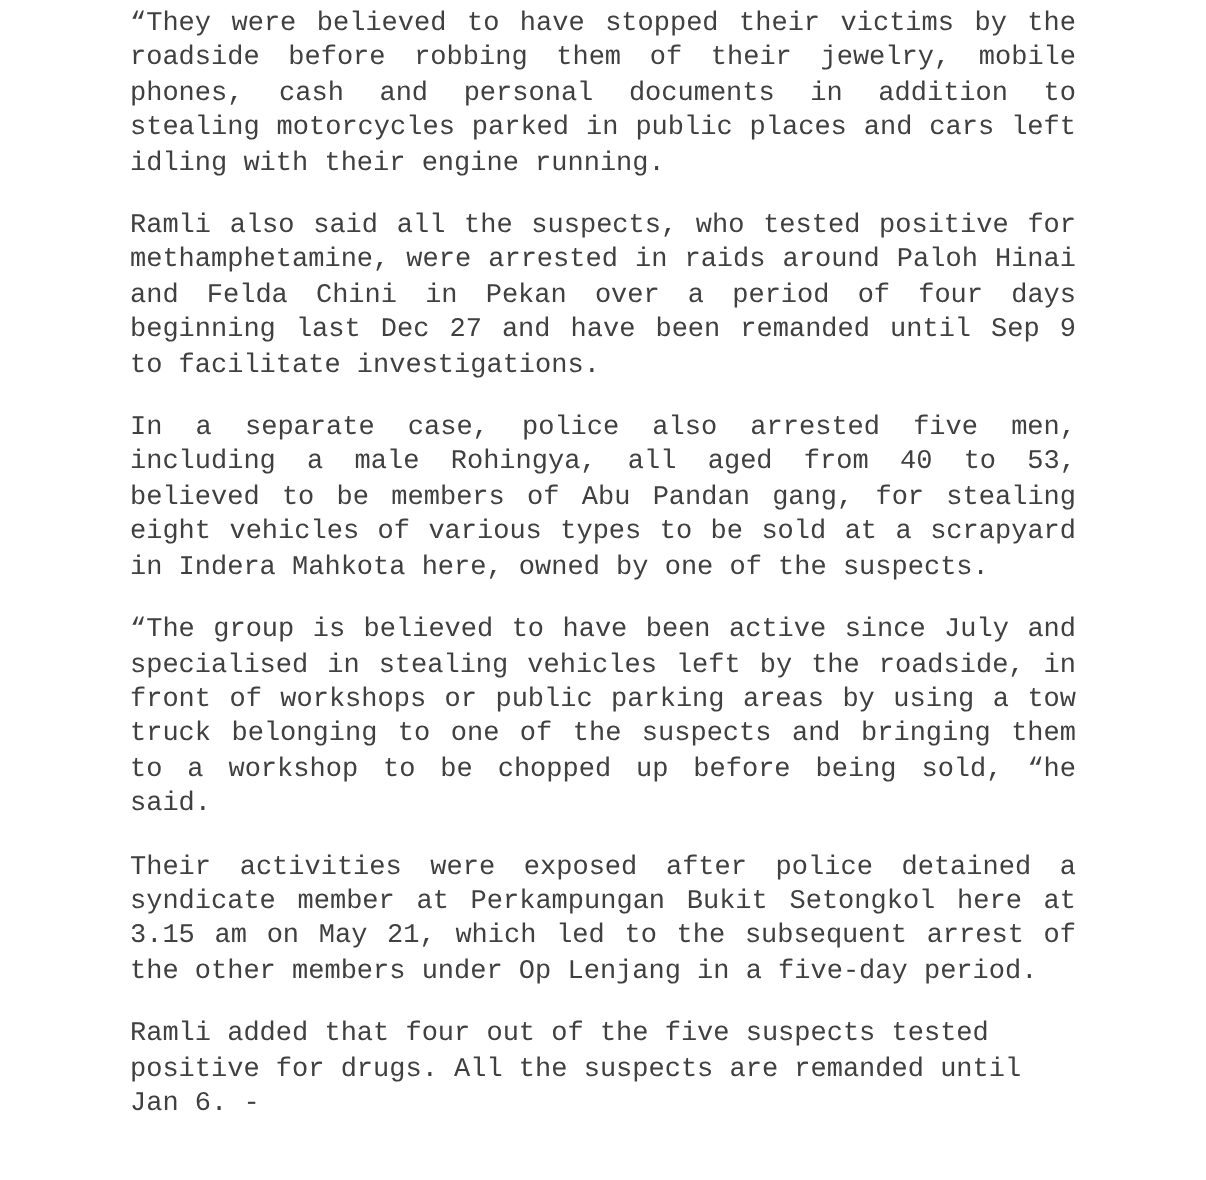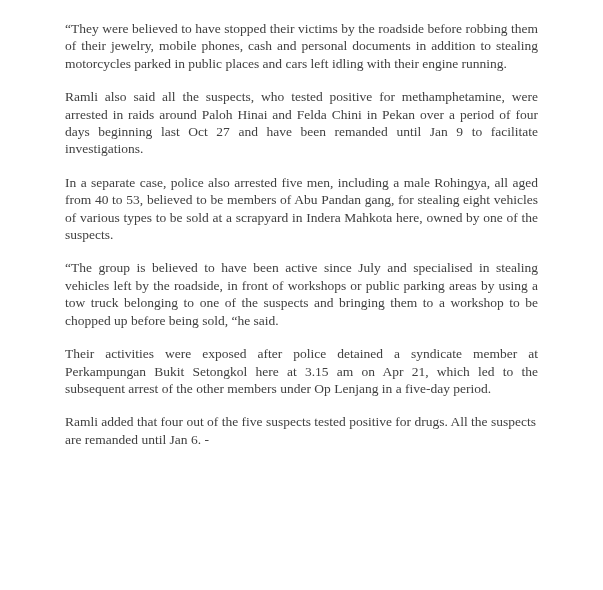--- a/index.html
+++ b/index.html
@@ -10,37 +10,37 @@
     height: 590px;
     overflow: hidden;
   }
   .article {
     position: absolute;
     left: 65px;
     top: 4px;
     width: 473px;
   }
   .para {
-    font-family: Liberation Serif, serif;
+    font-family: Liberation Mono, monospace;
     font-size: 13.5px;
     line-height: 17.4px;
     color: #404040;
-    margin: 16px 0 14px 0;
+    margin: 0 0 14px 0;
     text-align: justify;
   }
   .para.closing {
     text-align: left;
     margin-bottom: 0;
   }
 </style>
 </head>
 <body>
 
 <main class="article">
   <div id="paragraphs">
       <p class="para">“They were believed to have stopped their victims by the roadside before robbing them of their jewelry, mobile phones, cash and personal documents in addition to stealing motorcycles parked in public places and cars left idling with their engine running.</p>
-      <p class="para">Ramli also said all the suspects, who tested positive for methamphetamine, were arrested in raids around Paloh Hinai and Felda Chini in Pekan over a period of four days beginning last Oct 27 and have been remanded until Jan 9 to facilitate investigations.</p>
+      <p class="para">Ramli also said all the suspects, who tested positive for methamphetamine, were arrested in raids around Paloh Hinai and Felda Chini in Pekan over a period of four days beginning last Dec 27 and have been remanded until Sep 9 to facilitate investigations.</p>
       <p class="para">In a separate case, police also arrested five men, including a male Rohingya, all aged from 40 to 53, believed to be members of Abu Pandan gang, for stealing eight vehicles of various types to be sold at a scrapyard in Indera Mahkota here, owned by one of the suspects.</p>
       <p class="para">“The group is believed to have been active since July and specialised in stealing vehicles left by the roadside, in front of workshops or public parking areas by using a tow truck belonging to one of the suspects and bringing them to a workshop to be chopped up before being sold, “he said.</p>
-      <p class="para">Their activities were exposed after police detained a syndicate member at Perkampungan Bukit Setongkol here at 3.15 am on Apr 21, which led to the subsequent arrest of the other members under Op Lenjang in a five-day period.</p>
+      <p class="para">Their activities were exposed after police detained a syndicate member at Perkampungan Bukit Setongkol here at 3.15 am on May 21, which led to the subsequent arrest of the other members under Op Lenjang in a five-day period.</p>
     </div>
   <p class="para closing"><span>Ramli added that four out of the five suspects tested positive for drugs. All the suspects are remanded until Jan 6. - </span></p>
 </main>
 
 </body></html>

